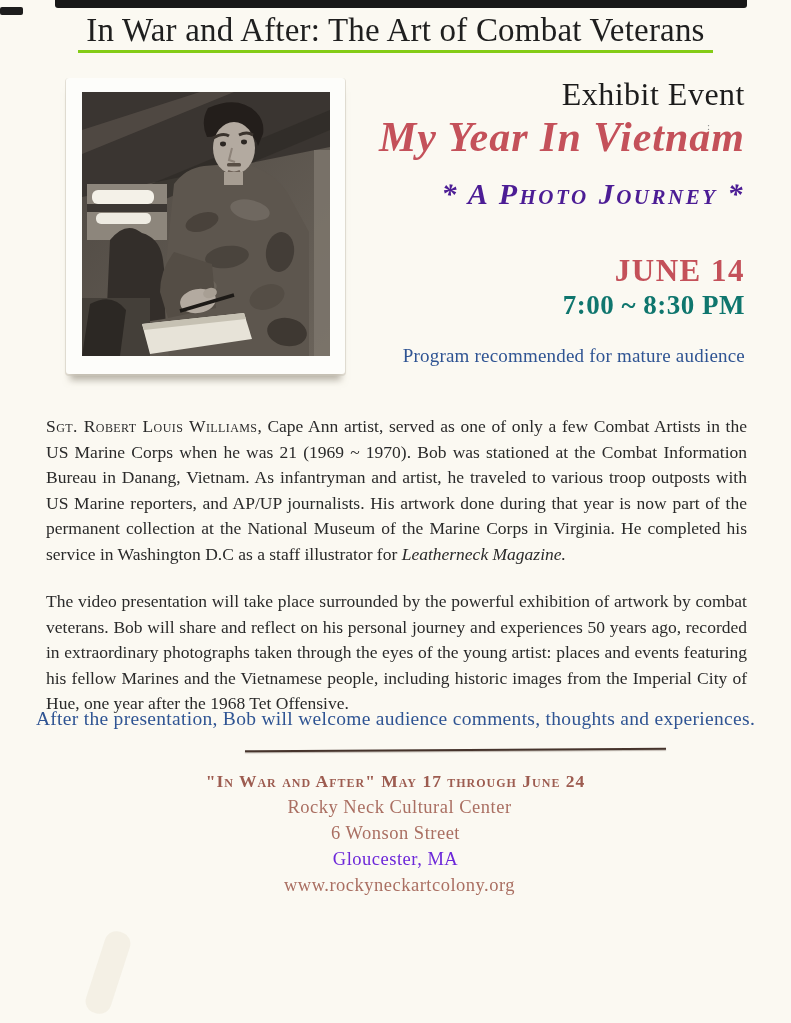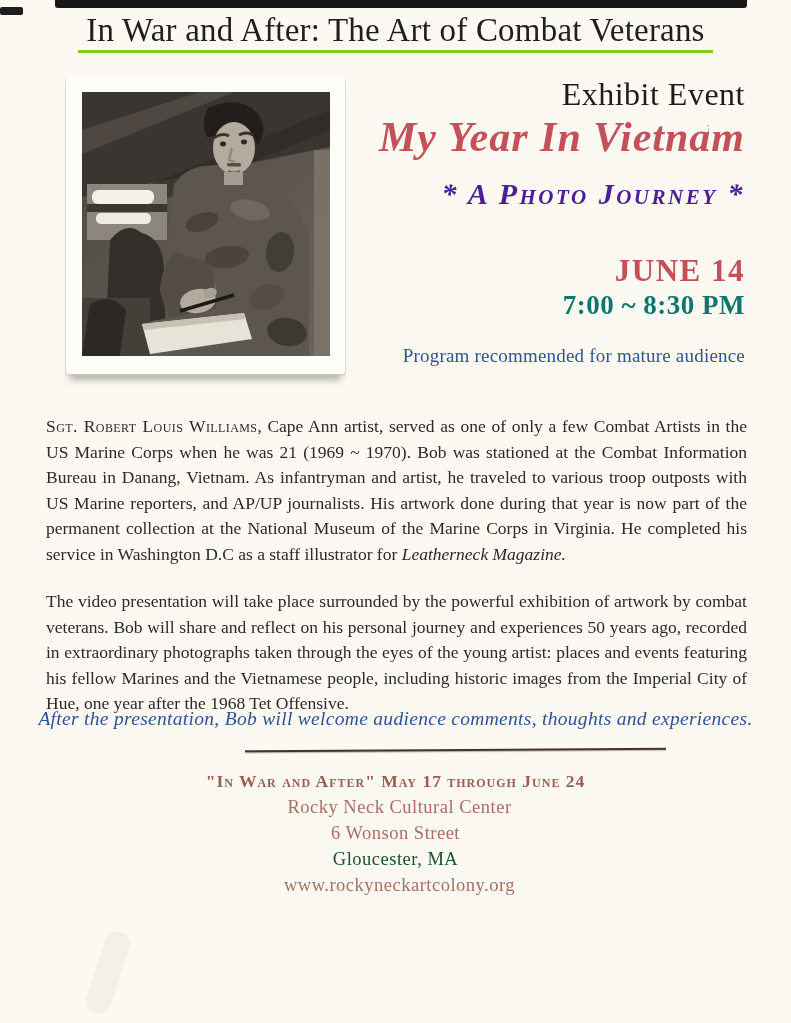--- a/index.html
+++ b/index.html
@@ -58,21 +58,21 @@
   .event-time { margin-top: 1px; font-size: 27px; font-weight: 700; letter-spacing: 0.5px; }
   .event-notice { margin-top: 24px; font-size: 19px; letter-spacing: 0.2px; }
 
   
   .body-copy { position: absolute; top: 414px; left: 46px; width: 701px;
     font-size: 17.5px; line-height: 25.5px; text-align: justify; color: #2a2a2a; }
   .body-copy p { margin-bottom: 22px; }
   .smallcaps { font-variant: small-caps; letter-spacing: 0.4px; }
 
   .callout { position: absolute; top: 708px; left: 0; width: 100%; text-align: center;
-    font-size: 19.5px; font-style: italic; letter-spacing: 0.3px; }
+    font-size: 19.5px; letter-spacing: 0.3px; }
 
   .divider { position: absolute; top: 749px; left: 245px; width: 421px; height: 2px;
     background: #46342c; transform: rotate(-0.35deg); box-shadow: 0 1px 1px rgba(70,52,44,.35); }
 
   
   .footer { position: absolute; top: 768px; left: 0; width: 100%; text-align: center;
     line-height: 26px; }
   .footer-line1 { font-size: 17.5px; font-weight: 700; font-variant: small-caps;
     letter-spacing: 1px; }
   .footer-line { font-size: 18.5px; letter-spacing: 0.5px; }
@@ -160,17 +160,17 @@
   </div>
 
   <div class="callout" style="color:#2f5493;">After the presentation, Bob will welcome audience comments, thoughts and experiences.</div>
 
   <div class="divider"></div>
 
   <div class="footer">
     <div class="footer-line1" style="color:#9d5c50;">"In War and After"  May 17 through June 24</div>
     <div class="footer-line" style="color:#aa6f62;margin-left:8px;">Rocky Neck Cultural Center</div>
     <div class="footer-line" style="color:#aa6f62;">6 Wonson Street</div>
-    <div class="footer-line" style="color:#14532d;text-align:center;">Gloucester, MA</div>
+    <div class="footer-line" style="color:#6d28d9;text-align:center;">Gloucester, MA</div>
     <div class="footer-line" style="color:#aa6f62;padding-left:8px;">www.rockyneckartcolony.org</div>
   </div>
 
 </div>
 
 </body></html>

